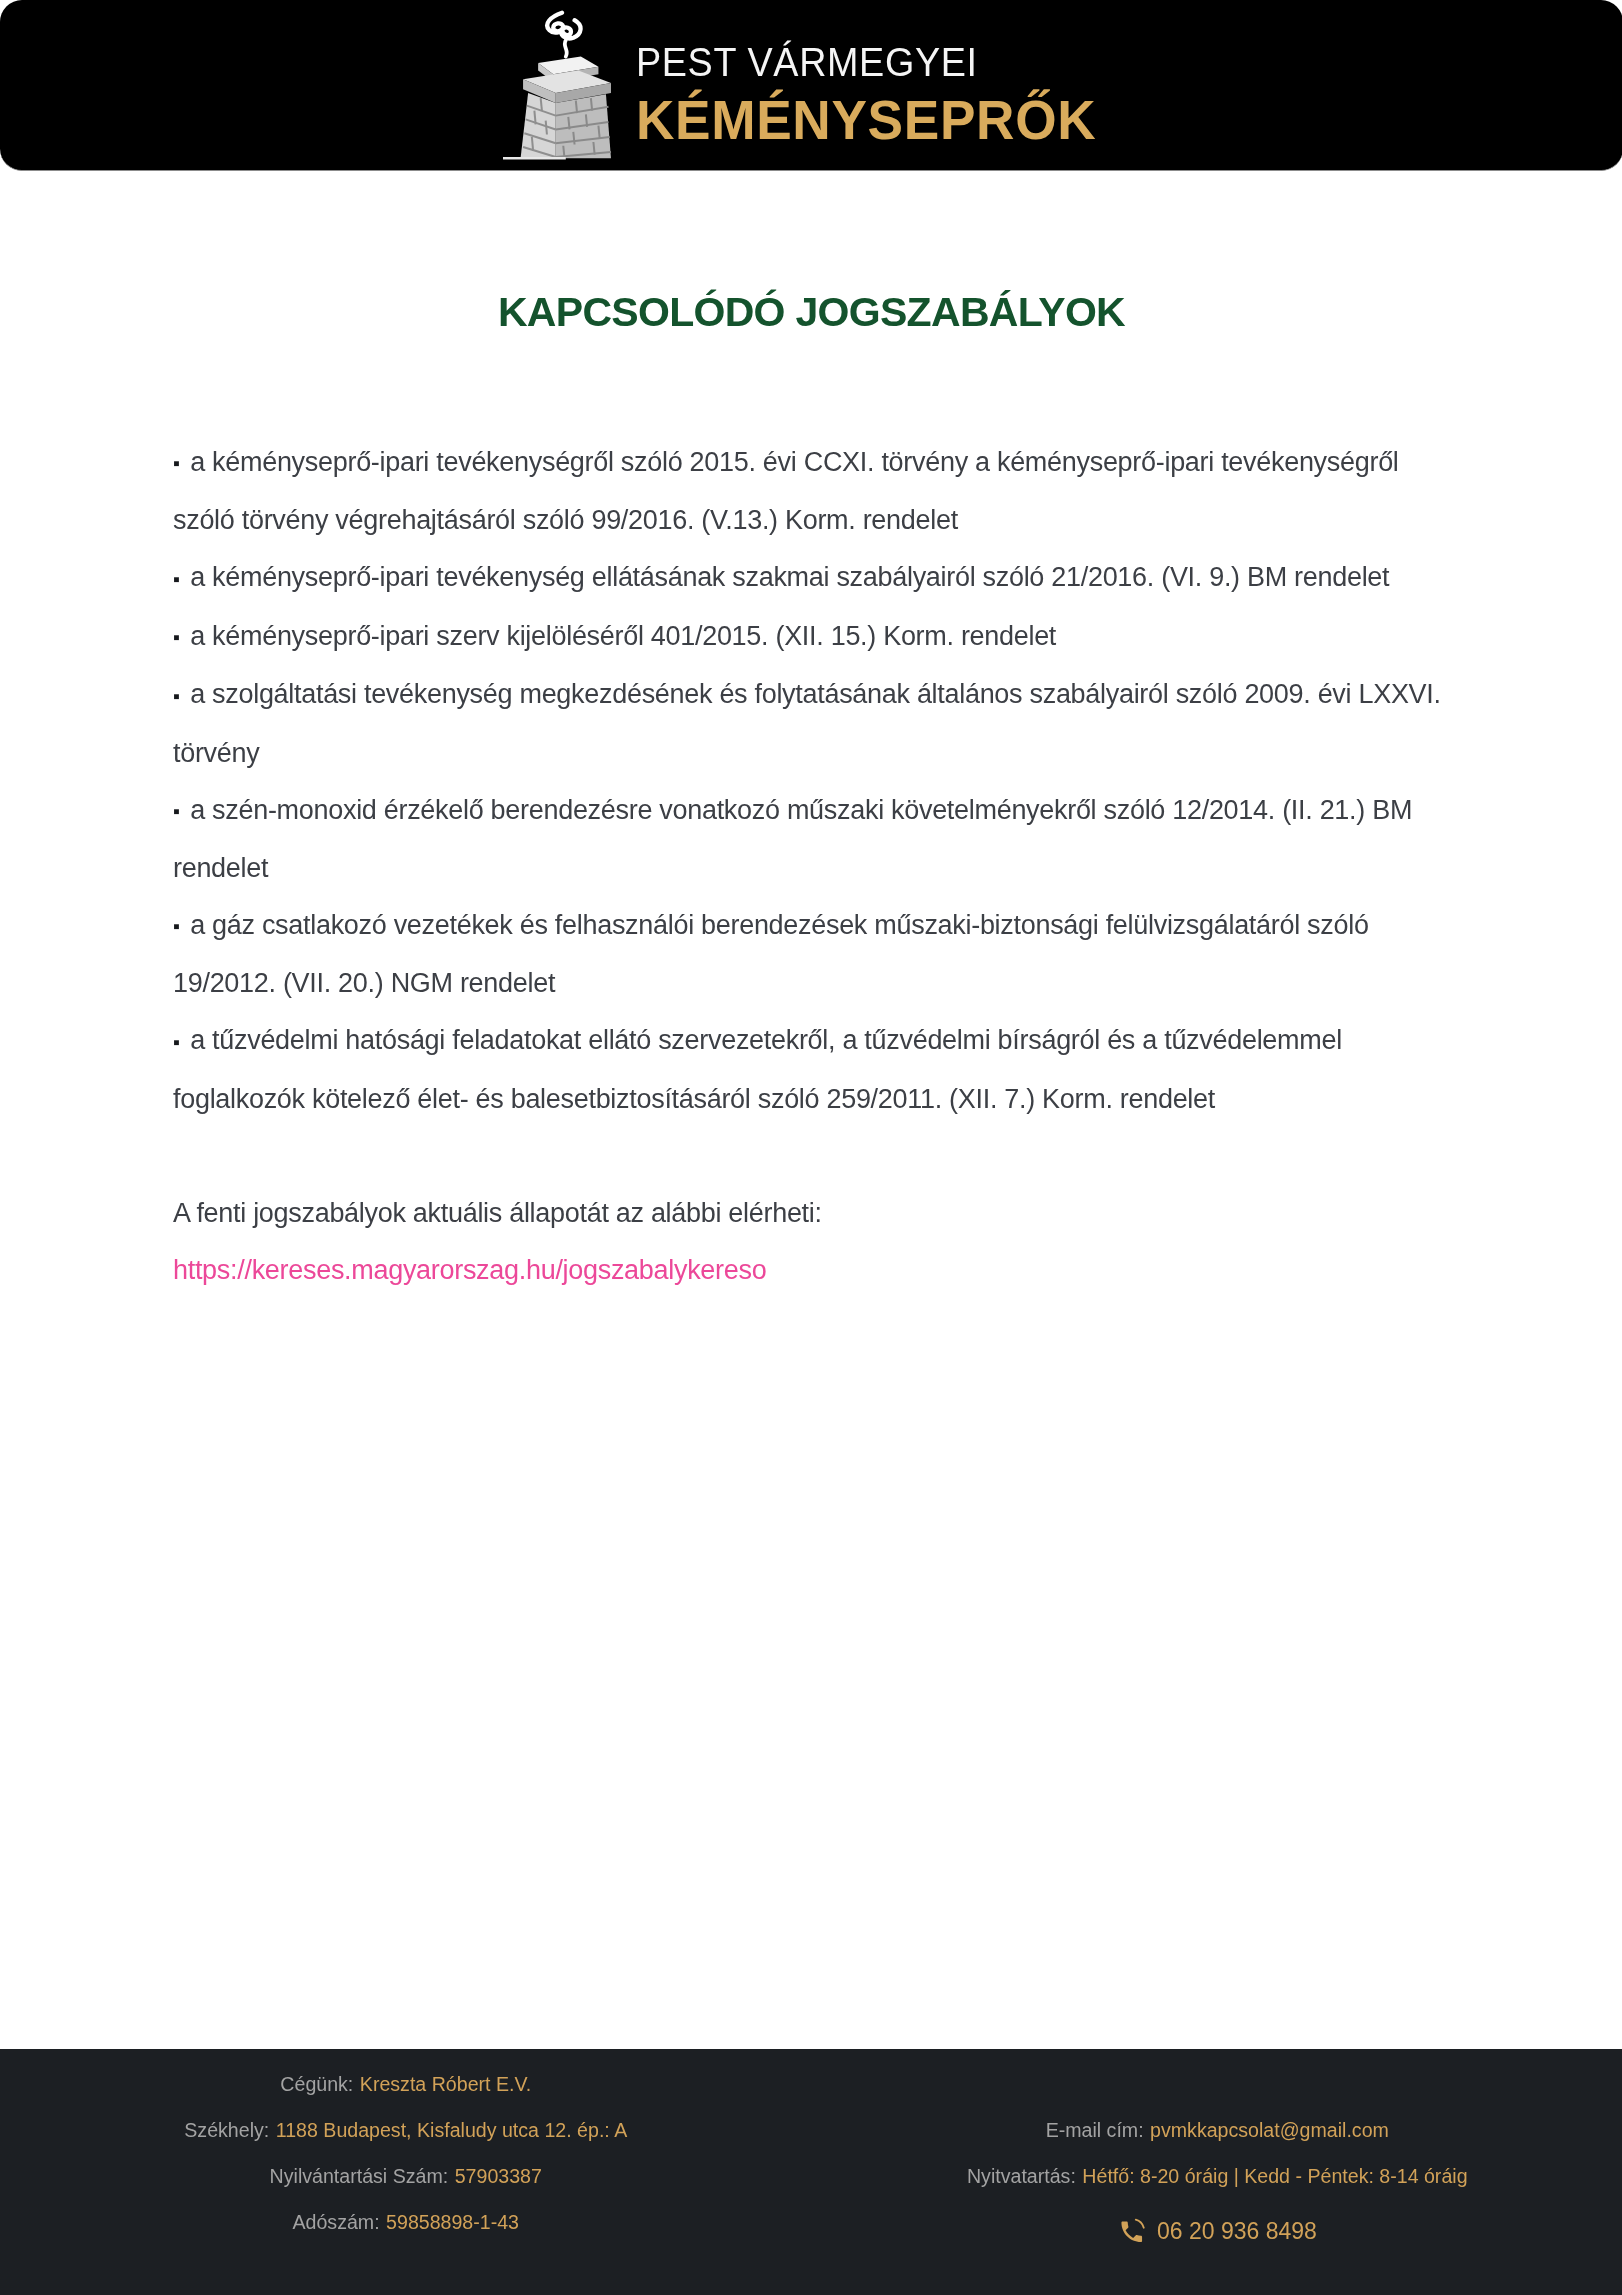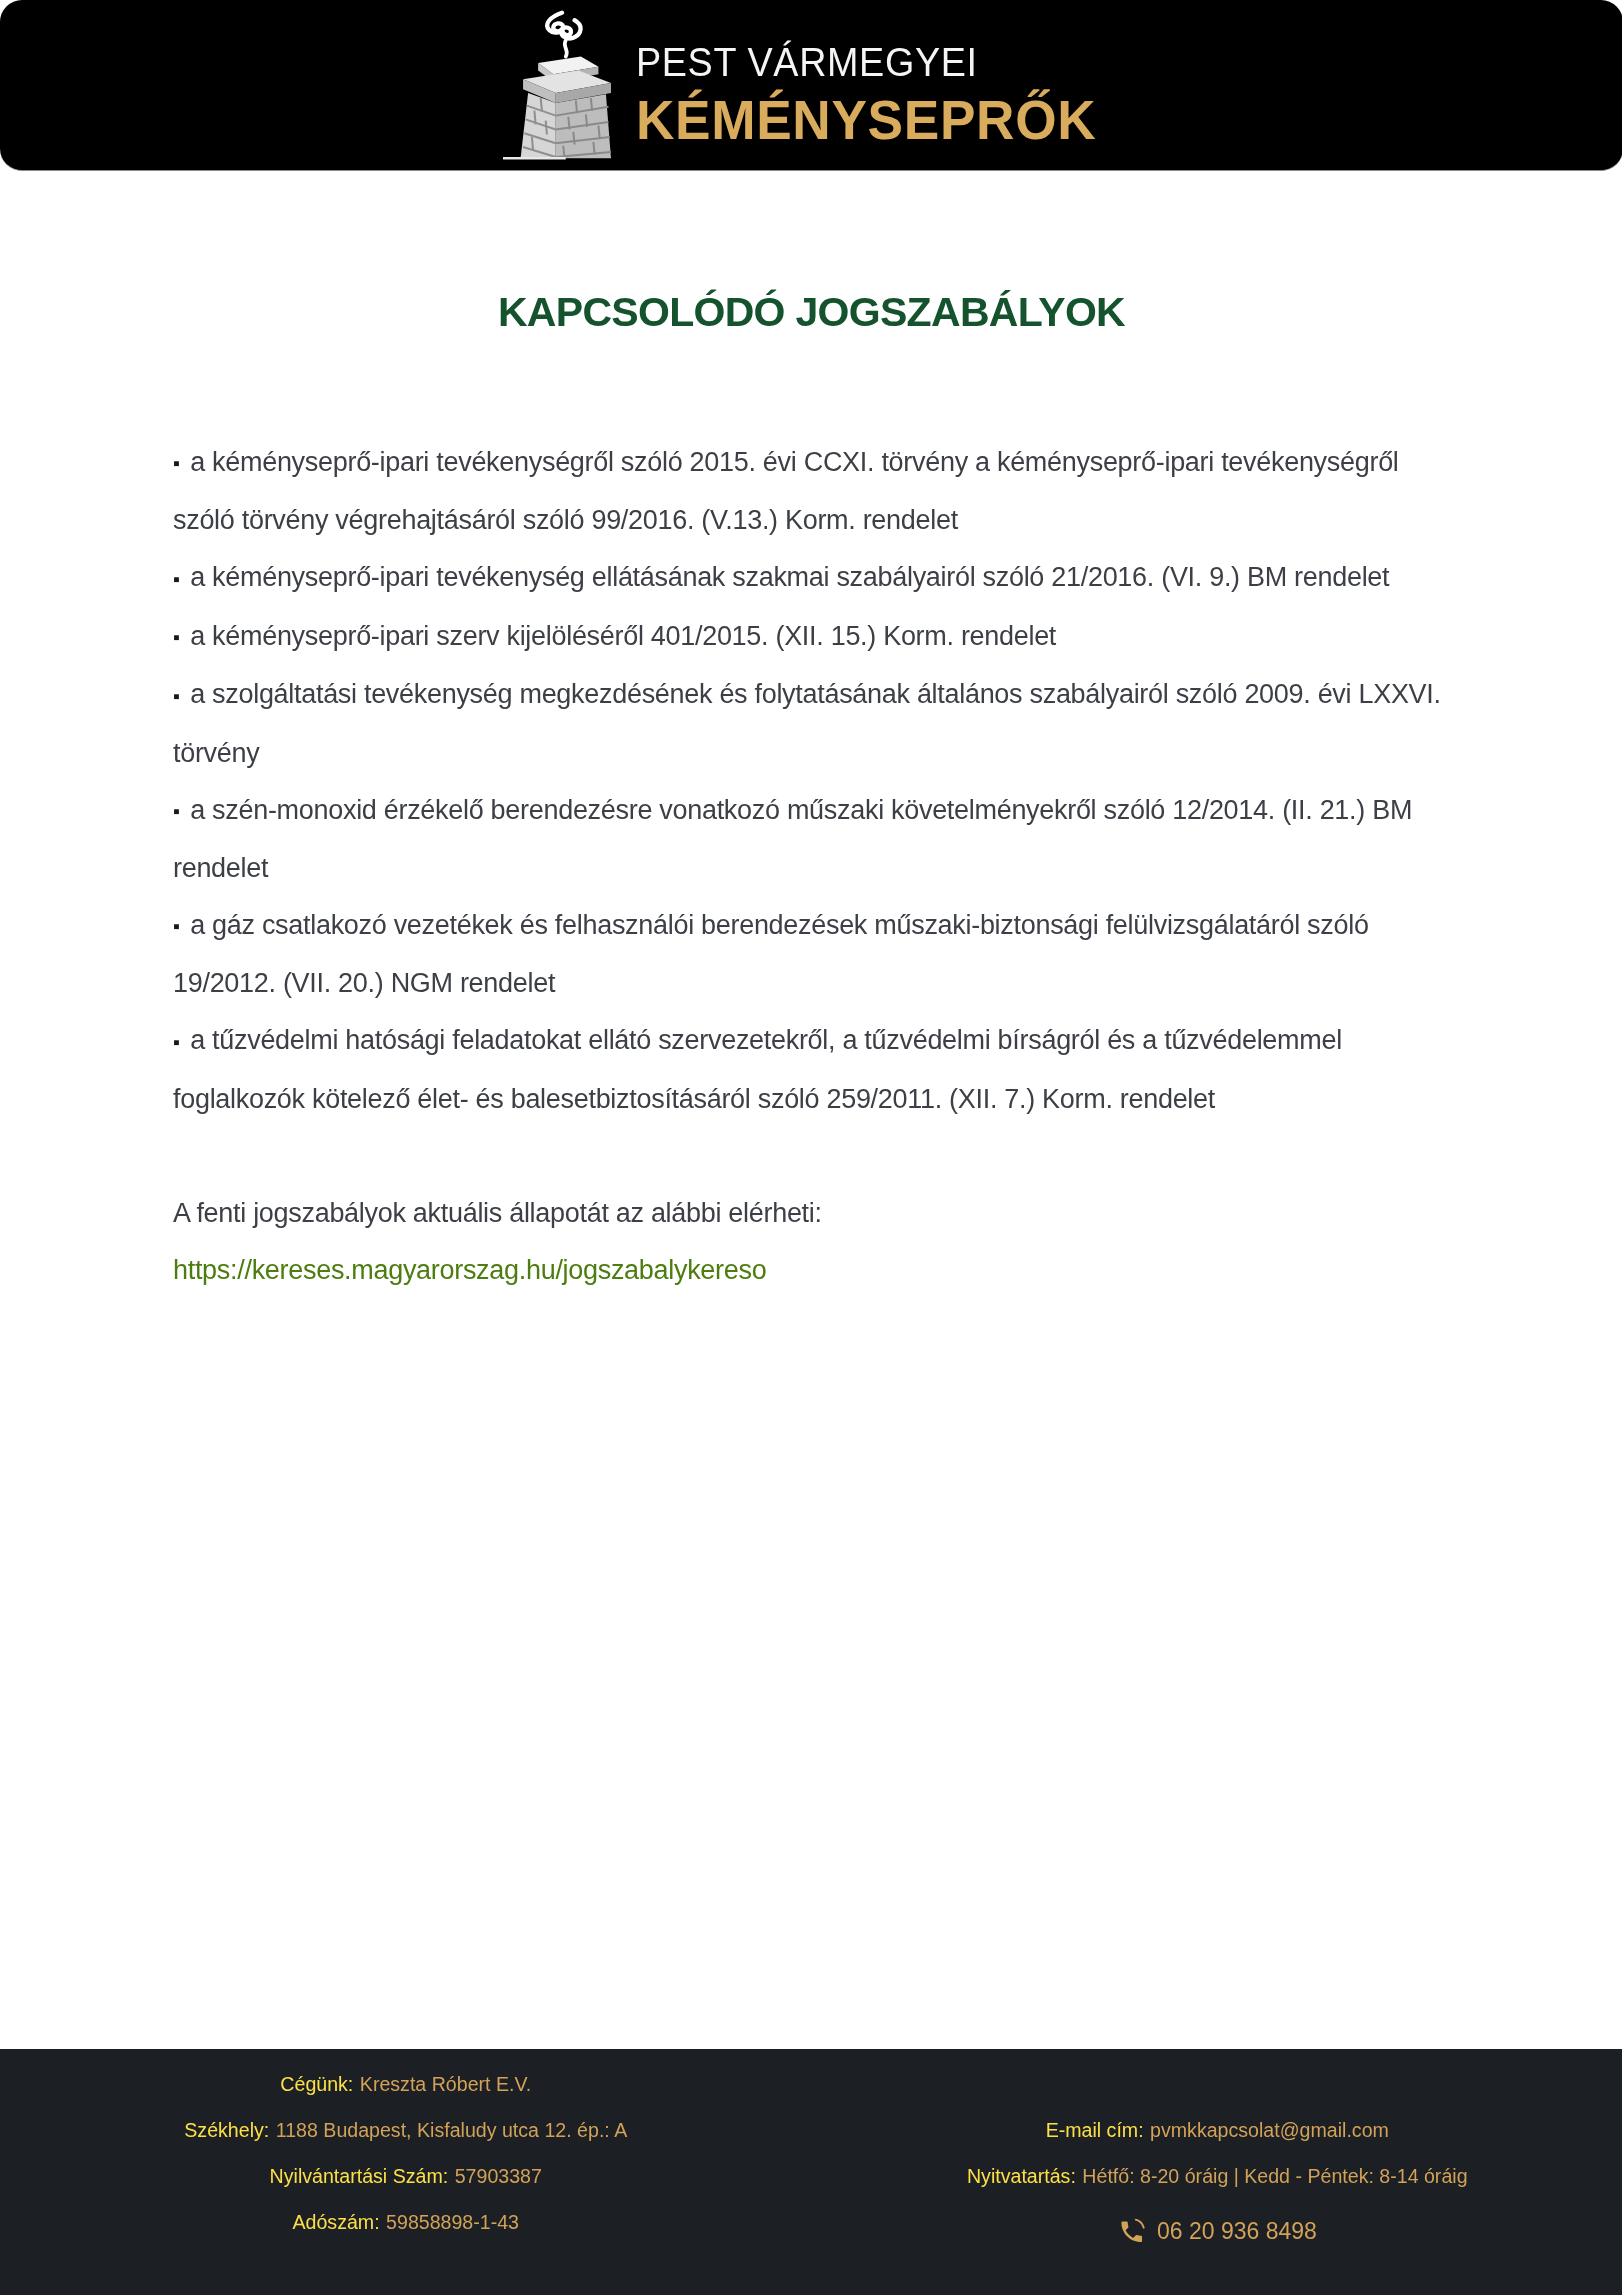--- a/index.html
+++ b/index.html
@@ -43,38 +43,38 @@
   .content {
     margin-top:98px;
     font-size:27px; line-height:57px;
     color:#3c3f45; letter-spacing:-0.3px;
     max-width:1283px;
   }
   .item { margin:0; }
   .bullet { font-size:19.6px; margin-right:10.5px; color:#16181c; vertical-align:middle; }
   .closing { margin-top:57px; }
   .law-link {
-    color:#4d7c0f; text-decoration:none; display:inline-block; cursor:pointer;
+    color:#ec4899; text-decoration:none; display:inline-block; cursor:pointer;
   }
 
   
   .footer {
     flex:0 0 auto; height:246px; background:#1c1f23;
     display:flex;
   }
   .footer-col {
     width:50%; display:flex; flex-direction:column; align-items:center;
   }
   .footer-col.left { padding-top:11.8px; }
   .footer-col.right { padding-top:58px; }
   .footer-row {
     height:46px; line-height:46px; font-size:19.6px;
     white-space:nowrap; text-align:center;
   }
-  .f-label { color:#fde047; margin-right:6.5px; }
+  .f-label { color:#a3a3a3; margin-right:6.5px; }
   .f-value { color:#d2a258; }
   a.f-value { text-decoration:none; cursor:pointer; }
   .phone-row {
     height:46px; display:flex; align-items:flex-end; gap:11.8px;
     color:#d2a258; font-size:23px; cursor:pointer;
   }
   .phone-icon-svg { width:27.5px; height:27.5px; fill:#d2a258; }
 </style>
 </head>
 <body>

